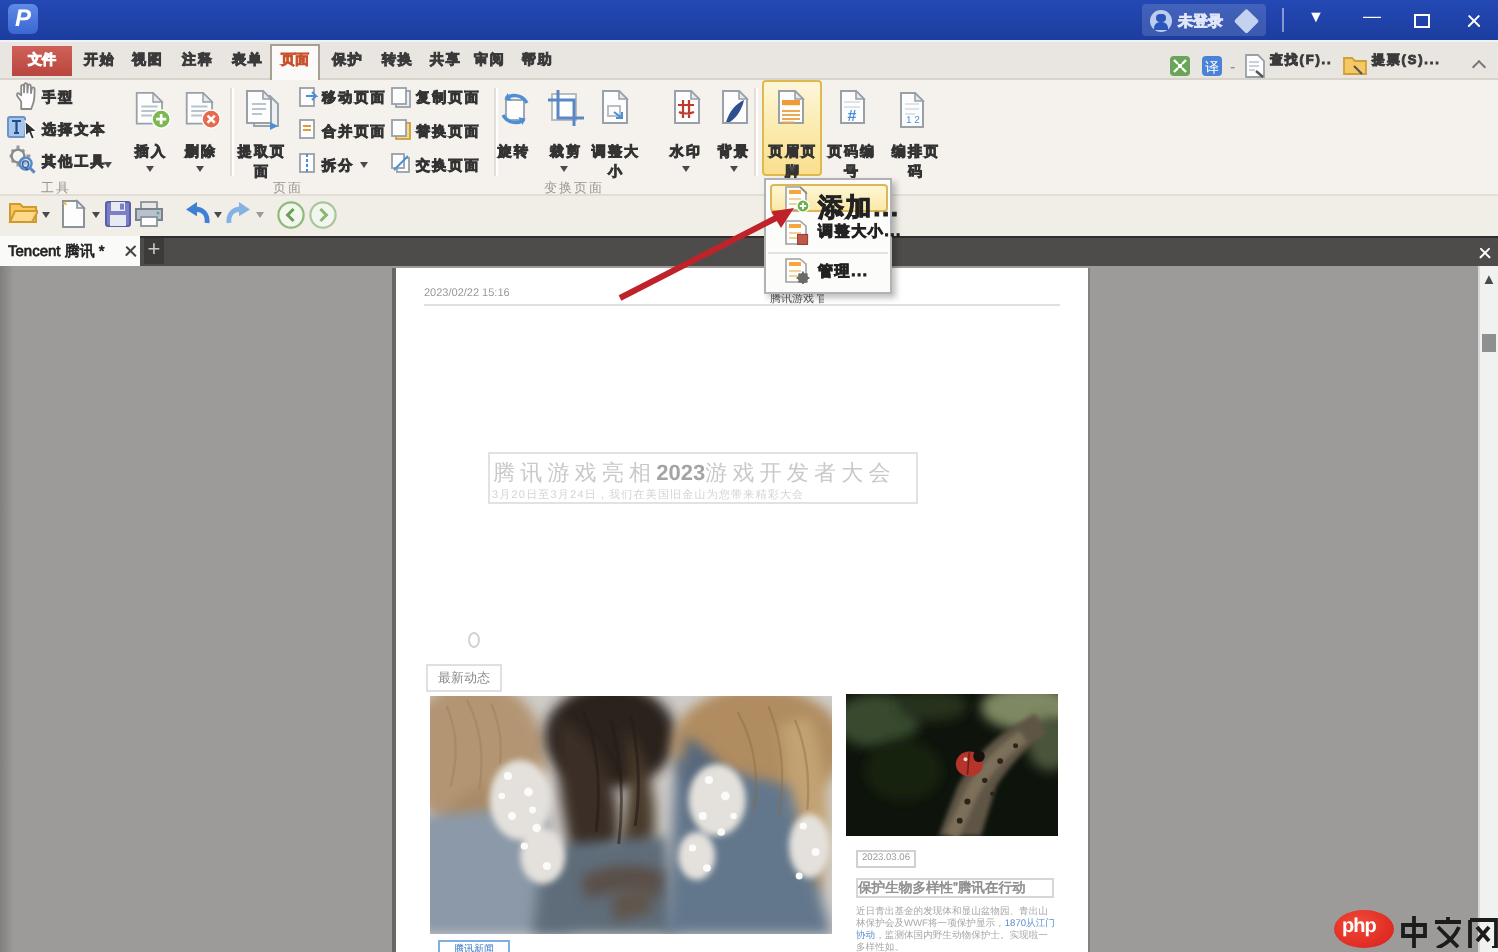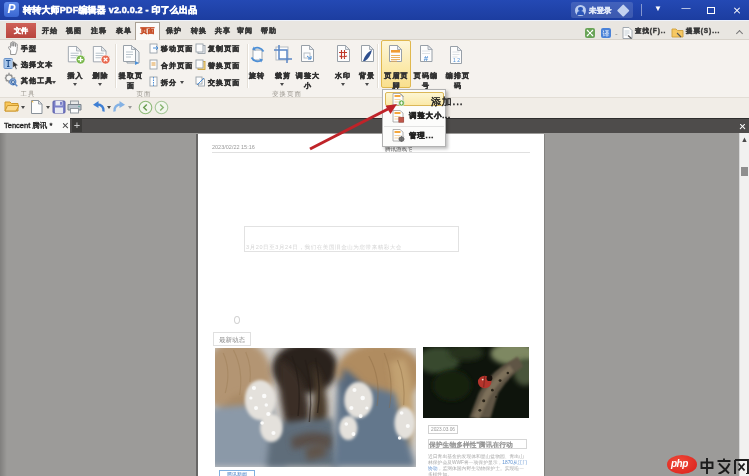--- a/index.html
+++ b/index.html
@@ -41,21 +41,20 @@
 .x{position:absolute}
 .x b,.x i{position:absolute;left:0;top:50%;width:100%;height:1.3px;background:#fff;border-radius:1px}
 .x b{transform:rotate(45deg)}.x i{transform:rotate(-45deg)}
 .chev{position:absolute;width:5px;height:5px;border-left:1.5px solid #777;border-top:1.5px solid #777;transform:rotate(45deg)}
 </style></head>
 <body>
 <div id="app">
 
 <div class="a" id="tbar"></div>
 <div class="a" id="plogo">P</div>
-<div class="a" id="ttxt">转转大师PDF编辑器 v2.0.0.2 - 印了么出品</div>
 <div class="a" id="loginchip"></div>
 <div class="a" id="usrico">
       <div style="position:absolute;left:3.2px;top:2px;width:4.5px;height:4.5px;border-radius:50%;background:#2b55b8"></div>
       <div style="position:absolute;left:1.8px;top:6.5px;width:7.4px;height:3.5px;border-radius:3px 3px 0 0;background:#2b55b8"></div>
     </div>
 <div class="a" id="logintx">未登录</div>
 <div class="a" style="left:619px;top:5.5px;width:8.5px;height:8.5px;background:#c3d2ef;transform:rotate(45deg);border-radius:1px"></div>
 <div class="a" id="tsep"></div>
 <div class="a tbtn" style="left:650px;font-size:8px;top:4px">▼</div>
 <div class="a tbtn" style="left:678px;font-size:9px">—</div>
@@ -326,20 +325,21 @@
     </svg>
 <svg class="a" style="left:154px;top:100px" width="15" height="15" viewBox="0 0 15 15">
       <circle cx="7.5" cy="7.5" r="6.3" fill="#f2f6ee" stroke="#a8c79a" stroke-width="1.1"></circle>
       <path d="M6.2 4.5l3 3-3 3" fill="none" stroke="#8ab573" stroke-width="1.5"></path>
     </svg>
 
 <div class="a" style="left:212px;top:144px;font-size:5.5px;color:#9a9a9a">2023/02/22 15:16</div>
 <div class="a" style="left:385px;top:145.5px;font-size:5.5px;color:#555;width:27px;overflow:hidden;white-space:nowrap">腾讯游戏 官网</div>
 <div class="a" style="left:212px;top:152px;width:318px;height:1px;background:#e0e0e0"></div>
 <div class="a" style="left:244px;top:226px;width:215px;height:26px;border:1px solid #e2e2e2"></div>
+<div class="a" style="left:246.5px;top:229px;font-size:11px;color:#c9c9c9;letter-spacing:2.6px;white-space:nowrap">腾讯游戏亮相<b style="color:#a4a4a4;letter-spacing:0">2023</b>游戏开发者大会</div>
 <div class="a" style="left:246px;top:244px;font-size:5.5px;color:#d4d4d4;white-space:nowrap;width:155px;overflow:hidden;letter-spacing:.6px">3月20日至3月24日，我们在美国旧金山为您带来精彩大会演讲。</div>
 <div class="a" style="left:233.5px;top:316px;width:6px;height:8px;border:1px solid #d2d2d2;border-radius:50%"></div>
 <div class="a" style="left:213px;top:332px;width:38px;height:14px;border:1px solid #e0e0e0;font-size:6.5px;color:#8a8a8a;text-align:center;line-height:13px">最新动态</div>
 
 <svg class="a" style="left:215px;top:348px" width="201" height="119" viewBox="0 0 196 119" preserveAspectRatio="none">
 <defs>
         <filter id="b3" x="-40%" y="-40%" width="180%" height="180%">
           <feGaussianBlur stdDeviation="3"></feGaussianBlur>
         </filter>
 <filter id="b15" x="-40%" y="-40%" width="180%" height="180%">
@@ -438,21 +438,21 @@
 <div class="a" style="left:382px;top:89px;width:64px;height:57.5px;background:#fcfcfb;border:1px solid #b2b2b2;box-shadow:2px 2px 3px rgba(0,0,0,.25)"></div>
 <div class="a" style="left:384.5px;top:91.5px;width:59px;height:14px;background:linear-gradient(#fdf6d4,#fbe9a8);border:1px solid #dbb757;border-radius:2px"></div>
 <svg class="a" style="left:392px;top:93px" width="13" height="13" viewBox="0 0 13 13">
       <path d="M1 .5h7l3 2.5v9H1z" fill="#fefefe" stroke="#a0a0a0" stroke-width=".8"></path>
       <rect x="2.5" y="2" width="6" height="2" fill="#f5a73c"></rect>
       <path d="M2.5 6.5h6M2.5 9h6" stroke="#f2c27a" stroke-width=".7"></path>
       <path d="M8 .5l3.5 3.5" stroke="#888" stroke-width=".8"></path>
       <circle cx="9.5" cy="10" r="3" fill="#6ab04c" stroke="#fff" stroke-width=".6"></circle>
       <path d="M9.5 8.4v3.2M7.9 10h3.2" stroke="#fff" stroke-width=".9"></path>
     </svg>
-<div class="a" style="left:431px;top:94.5px;font-size:10px;color:#222;font-weight:normal;-webkit-text-stroke:.45px #222;letter-spacing:.8px">添加...</div>
+<div class="a" style="left:409px;top:94.5px;font-size:13px;color:#222;font-weight:bold;-webkit-text-stroke:.45px #222;letter-spacing:.8px">添加...</div>
 <svg class="a" style="left:392px;top:109.5px" width="13" height="13" viewBox="0 0 13 13">
       <path d="M1 .5h7l3 2.5v9H1z" fill="#fefefe" stroke="#a0a0a0" stroke-width=".8"></path>
       <rect x="2.5" y="2" width="6" height="2" fill="#f5a73c"></rect>
       <path d="M2.5 6.5h6M2.5 9h6" stroke="#f2c27a" stroke-width=".7"></path>
       <rect x="6.8" y="7.2" width="5" height="5" fill="#c0574a" stroke="#8e3a30" stroke-width=".5"></rect>
     </svg>
 <div class="a" style="left:409px;top:111px;font-size:7.5px;color:#222;font-weight:bold;-webkit-text-stroke:.45px #222;letter-spacing:.8px">调整大小...</div>
 <div class="a" style="left:384px;top:126px;width:60px;height:1px;background:#e2e2e2"></div>
 <svg class="a" style="left:392px;top:129px" width="13" height="13" viewBox="0 0 13 13">
       <path d="M1 .5h7l3 2.5v9H1z" fill="#fefefe" stroke="#a0a0a0" stroke-width=".8"></path>
@@ -463,21 +463,21 @@
       <path d="M9.5 6.8v6.4M6.3 10h6.4M7.3 7.8l4.4 4.4M11.7 7.8l-4.4 4.4" stroke="#6a6a6a" stroke-width=".9"></path>
     </svg>
 <div class="a" style="left:409px;top:131px;font-size:7.5px;color:#222;font-weight:bold;-webkit-text-stroke:.45px #222;letter-spacing:.8px">管理...</div>
 
 <svg class="a" style="left:300px;top:95px" width="110" height="62" viewBox="0 0 110 62">
 <line x1="10" y1="54" x2="88" y2="14" stroke="#bf2329" stroke-width="3"></line>
 <path d="M97 9 L85.5 10.8 L90.5 19 Z" fill="#bf2329"></path>
 </svg>
 
 <div class="a" style="left:667px;top:455px;width:30px;height:19px;background:radial-gradient(ellipse at 40% 35%,#f04a38,#d91d1a);border-radius:50%"></div>
-<div class="a" style="left:671px;top:458px;font-size:10px;font-weight:bold;font-style:italic;color:#fff;letter-spacing:-.5px">php</div>
+<div class="a" style="left:671px;top:458px;font-size:10px;font-weight:bold;color:#fff;letter-spacing:-.5px">php</div>
 <svg class="a" style="left:700px;top:457.5px" width="49" height="16" viewBox="0 0 49 16">
 <g stroke="#1c1c1c" stroke-width="1.9" fill="none">
 <path d="M7 0v16M1.5 4.5h11v5.5h-11z"></path>
 <path d="M17.5 3h13M24 0.5v2.5M19 5.5l10 10M29.5 5.5c-2 4.5-6 8.5-11 10.5"></path>
 <path d="M35 2h13v14M35 2v14M38.5 5.5l6 7M44.5 5.5l-6 7M48 16h-2"></path>
 </g>
     </svg>
 
 </div>
 </body></html>

